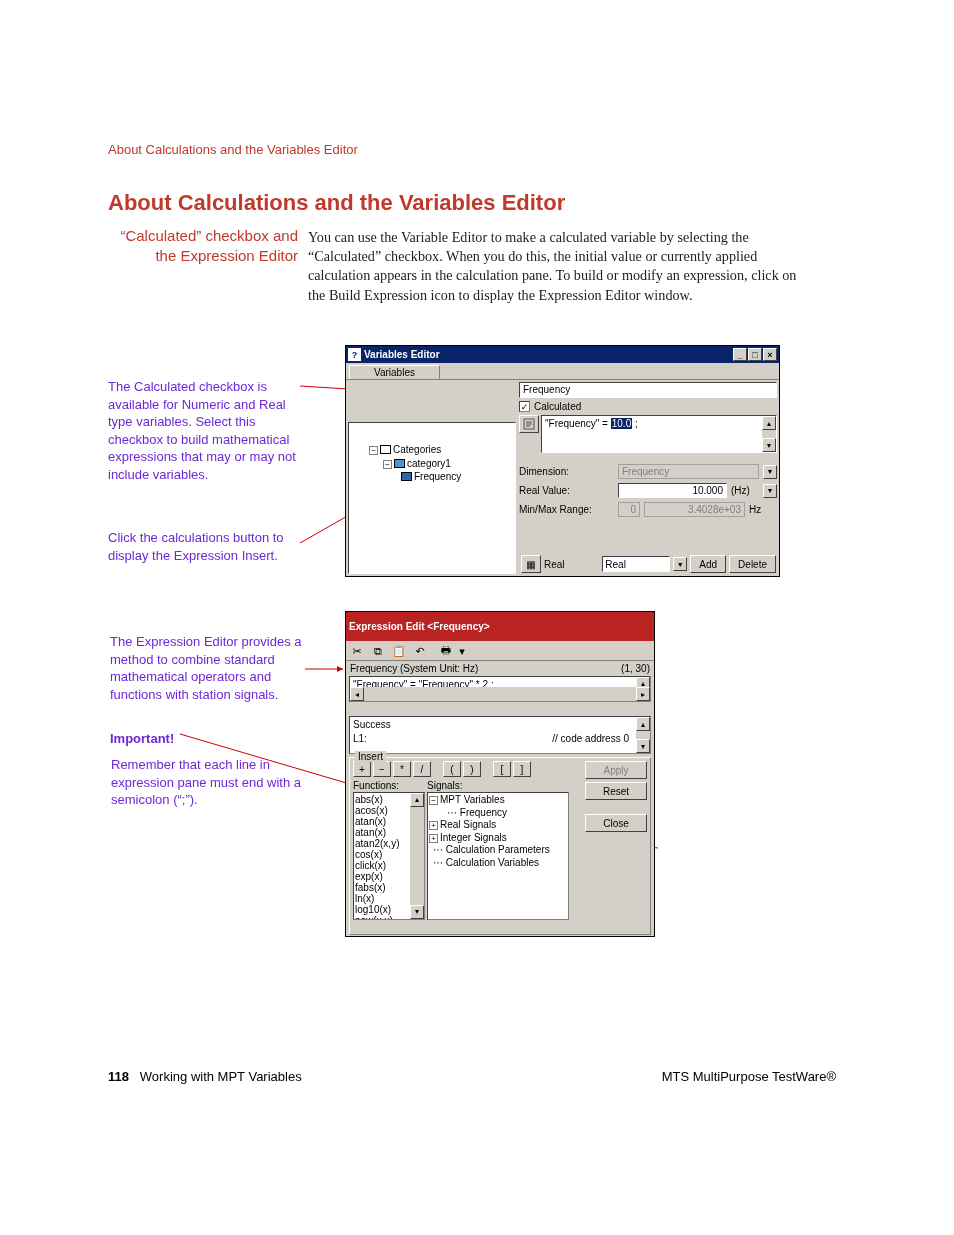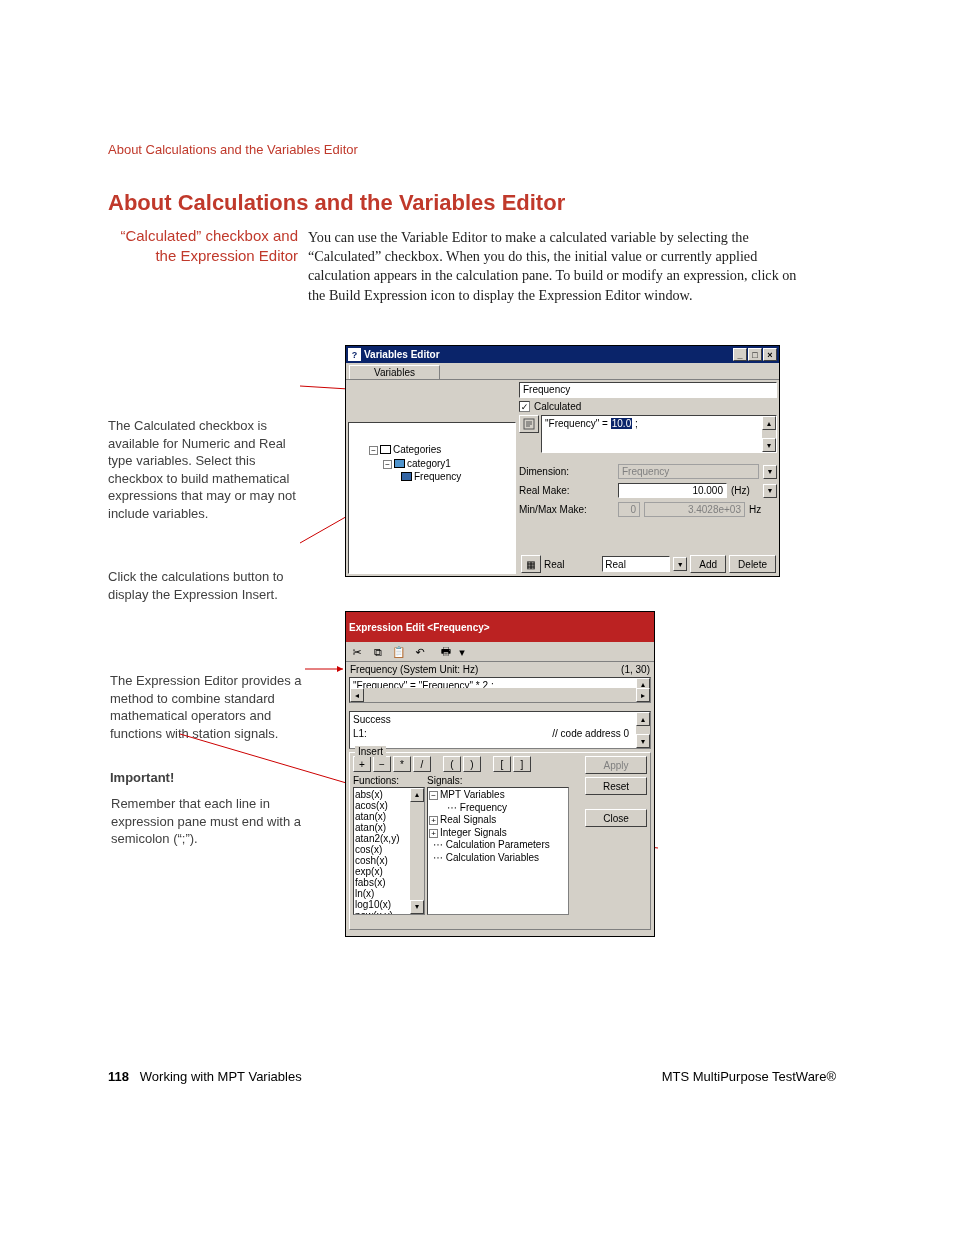--- a/index.html
+++ b/index.html
@@ -48,23 +48,22 @@
     left: 308px;
     width: 506px;
     font-family: Georgia, "Times New Roman", serif;
     font-size: 14.2px;
     line-height: 1.35;
     color: #222;
   }
   .annot {
     position: absolute;
     font-size: 13px;
-    color: #404040;
+    color: #6d28d9;
     line-height: 1.35;
-    margin-top: 39px;
   }
   .important { font-weight: bold; }
   
   .veditor {
     position: absolute;
     top: 345px;
     left: 345px;
     width: 435px;
     height: 232px;
     background: #d4d0c8;
@@ -220,22 +219,22 @@
   .exprwin {
     position:absolute;
     top:611px; left:345px;
     width:310px; height:326px;
     background:#d4d0c8;
     border:1px solid #000;
     font-size:10px;
     font-family: "MS Sans Serif", Tahoma, Arial, sans-serif;
   }
   .redtitle {
-    height:15px; background:#b22; color:#fff;
-    display:flex;align-items:center;padding:15px 3px;
+    height:29px; background:#b22; color:#fff;
+    display:flex;align-items:center;padding:0 3px;
     font-weight:bold;font-size:10px;
   }
   .toolbar {
     height:20px; display:flex; gap:1px; padding:1px;
     border-bottom:1px solid #808080;
   }
   .tbtn {
     width:20px;height:18px;
     border:1px solid #d4d0c8;
     display:inline-flex;align-items:center;justify-content:center;
@@ -246,21 +245,21 @@
     padding:2px 4px;font-size:10px;
   }
   .codearea {
     margin:0 3px; height:26px; background:#fff;
     border:1px solid #808080;
     border-top-color:#404040; border-left-color:#404040;
     padding:2px 3px; font-size:10px;
     position:relative;
   }
   .statusarea {
-    margin:8px 3px 0 3px; height:38px; background:#fff;
+    margin:14px 3px 0 3px; height:38px; background:#fff;
     border:1px solid #808080;
     border-top-color:#404040; border-left-color:#404040;
     padding:2px 3px;font-size:10px;
     position:relative;
   }
   .insertgrp {
     margin:3px 3px 0 3px;
     border:1px solid #808080;
     border-top-color:#fff; border-left-color:#fff;
     padding:3px;
@@ -413,27 +412,27 @@
               </div>
           </div>
         </div>
         <div style="height:6px"></div>
         <div class="kvrow">
           <span class="lbl">Dimension:</span>
           <span class="val gray" style="justify-content:flex-start">Frequency</span>
           <span class="ddbtn">▼</span>
         </div>
         <div class="kvrow">
-          <span class="lbl">Real Make:</span>
+          <span class="lbl">Real Value:</span>
           <span class="val">10.000</span>
           <span class="unit">(Hz)</span>
           <span class="ddbtn">▼</span>
         </div>
         <div class="kvrow">
-          <span class="lbl">Min/Max Make:</span>
+          <span class="lbl">Min/Max Range:</span>
           <span class="val gray" style="flex:0 0 22px">0</span>
           <span class="val gray">3.4028e+03</span>
           <span class="unit">Hz</span>
         </div>
       </div>
     </div>
     <div class="bottombar">
       <span class="calcbtn">▦</span>
       <span>Real</span>
       <span style="flex:1"></span>
@@ -502,21 +501,21 @@
         <span>Signals:</span>
       </div>
       <div class="listsrow">
         <div class="funclist">
           <div>abs(x)</div>
           <div>acos(x)</div>
           <div>atan(x)</div>
           <div>atan(x)</div>
           <div>atan2(x,y)</div>
           <div>cos(x)</div>
-          <div>cosh(x)</div>
+          <div>click(x)</div>
           <div>exp(x)</div>
           <div>fabs(x)</div>
           <div>ln(x)</div>
           <div>log10(x)</div>
           <div>pow(x,y)</div>
 
           <div class="scrv">
               <span class="scrollbtn">▴</span>
               <span class="scrollbtn">▾</span>
             </div>

